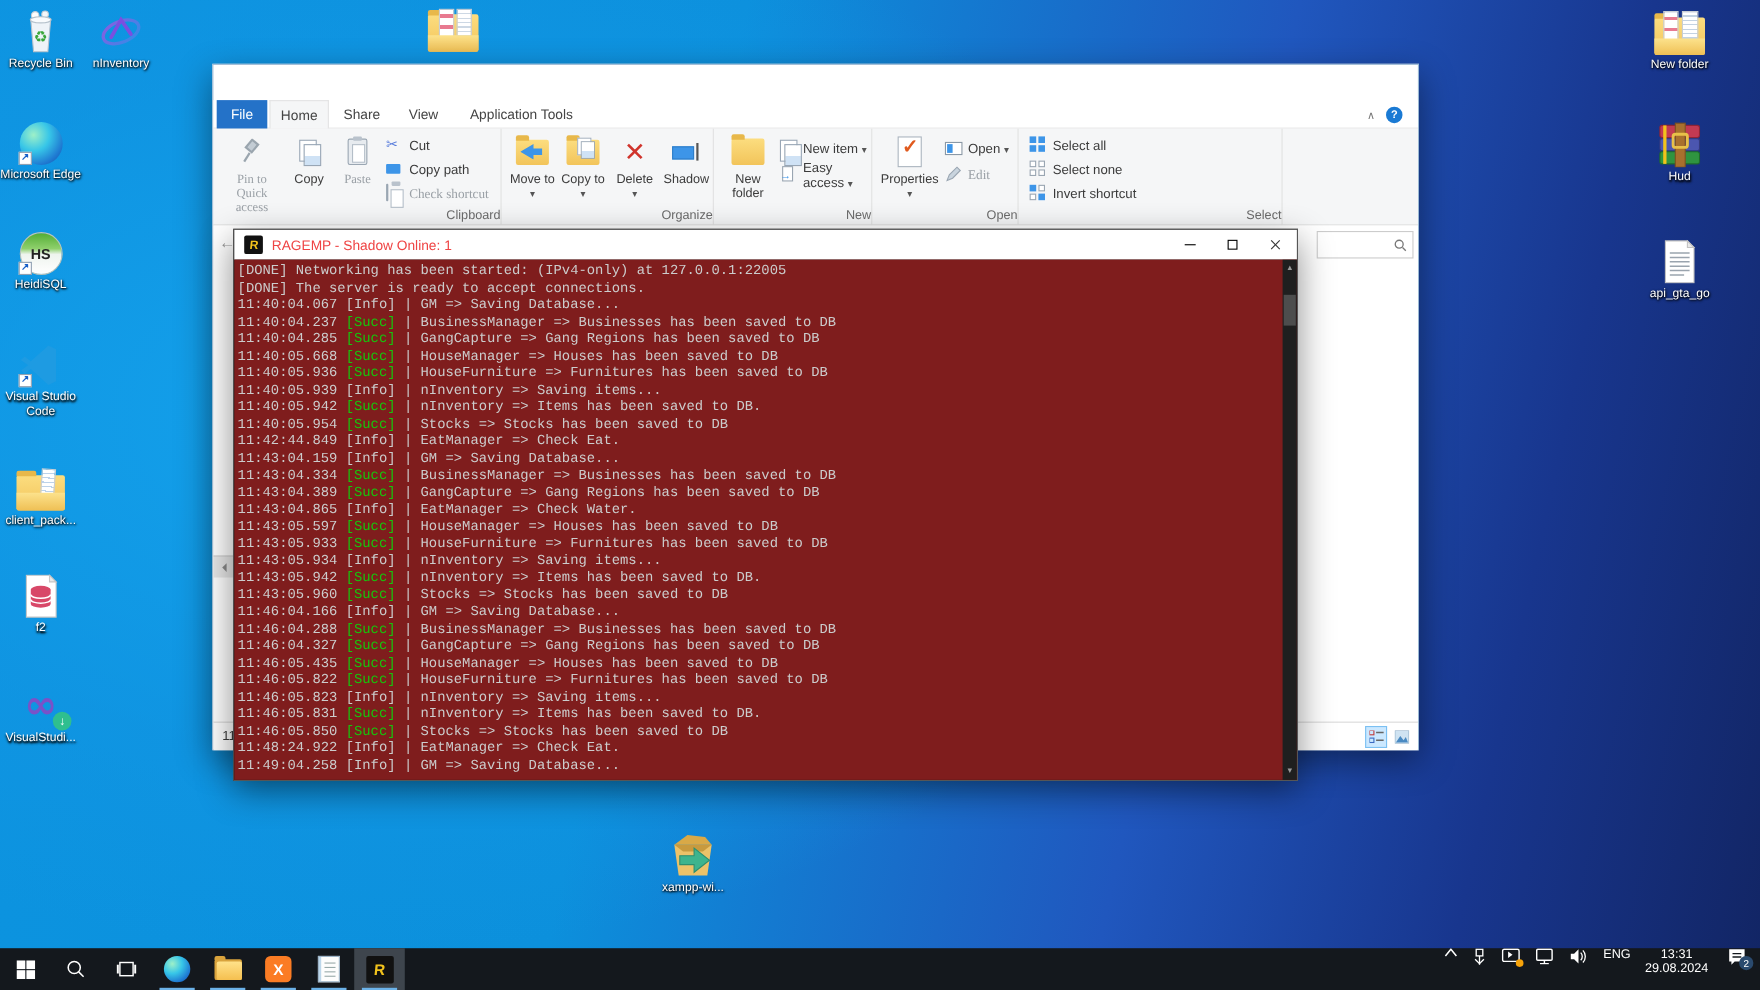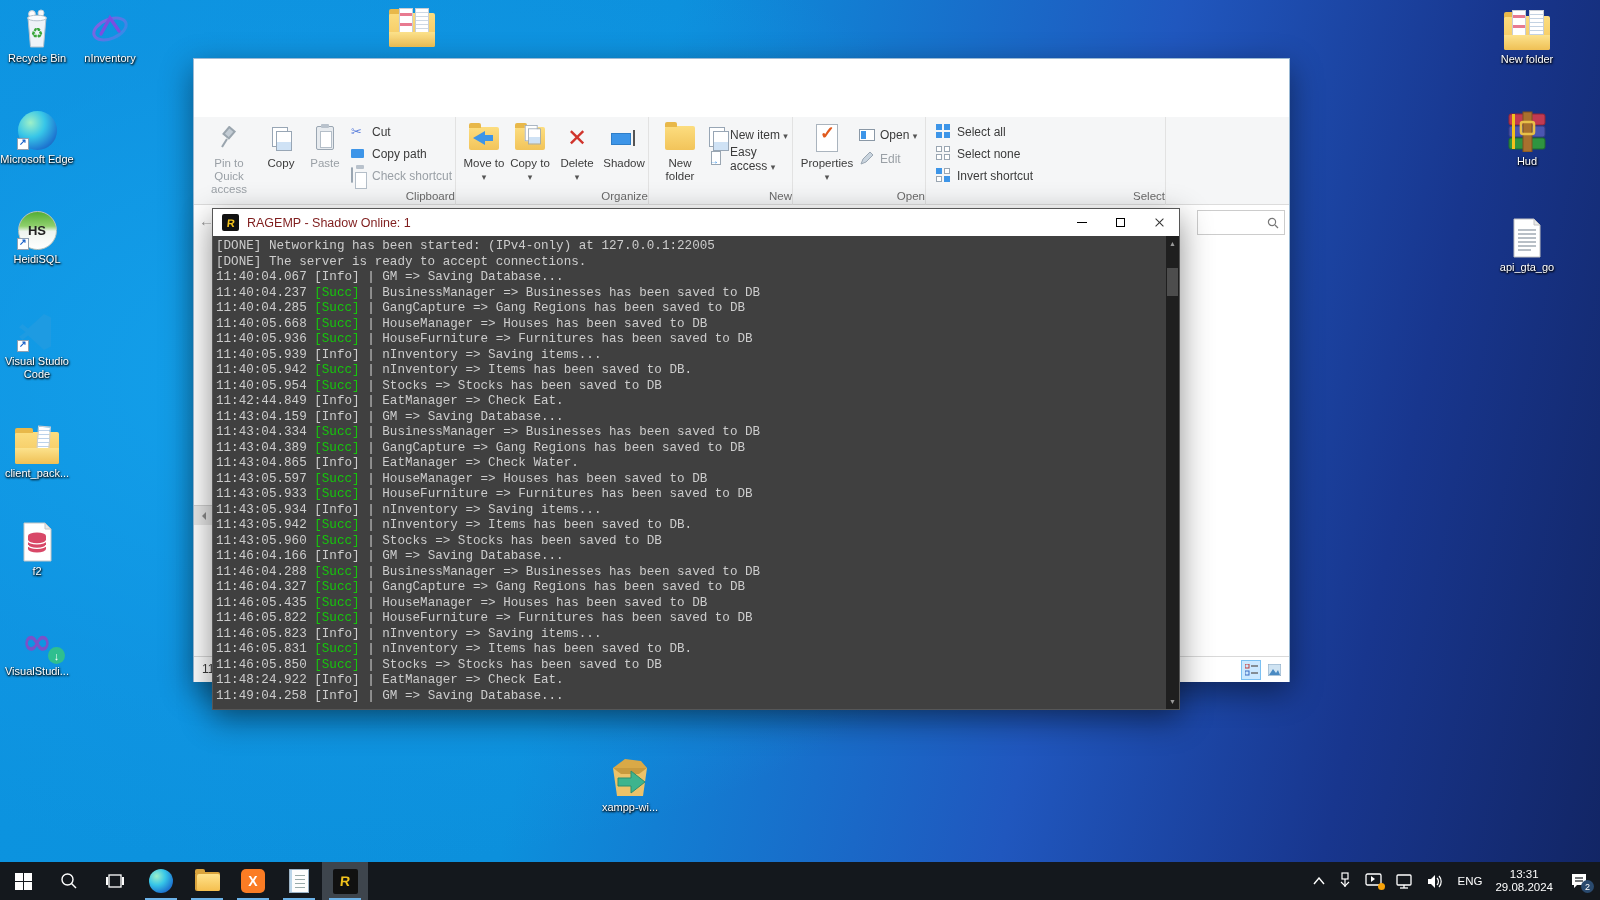--- a/index.html
+++ b/index.html
@@ -50,21 +50,21 @@
   .tab-active{background:#f5f6f7;border:1px solid #e4e4e4;border-bottom:none;}
   .ribbon-help{position:absolute;top:6px;display:flex;align-items:center;gap:10px;}
   .chev-up{color:#777;font-size:10px;}
   .help-q{width:15px;height:15px;border-radius:50%;background:#1a7ad4;color:#fff;font-size:10px;font-weight:bold;display:flex;align-items:center;justify-content:center;}
   .ex-ribbon{position:absolute;left:0;top:58px;width:100%;height:88px;background:#f5f6f7;border-bottom:1px solid #dcdcdc;}
   .rgroup{position:absolute;top:0;height:88px;border-right:1px solid #e2e2e2;}
   .rgroup-label{position:absolute;bottom:3px;left:0;width:100%;text-align:right;font-size:11.5px;color:#6b6b6b;}
   .rb-big{position:absolute;top:4px;display:flex;flex-direction:column;align-items:center;font-size:11.5px;color:#3b3b3b;text-align:center;line-height:13px;}
   .rb-big .ri{height:34px;display:flex;align-items:center;justify-content:center;margin-bottom:2px;}
   .rb-small{position:absolute;display:flex;align-items:center;gap:5px;font-size:12px;color:#3b3b3b;height:20px;}
-  .disabled{color:#9aa0a6;}
+  .disabled{color:#9aa0a6;font-family:Liberation Serif, serif;}
   .ri16{width:16px;height:16px;position:relative;flex:none;}
   .ex-address{position:absolute;left:0;top:146px;width:100%;height:36px;background:#fff;}
   .back-arrow{position:absolute;left:5px;top:7px;color:#9a9a9a;font-size:15px;}
   .searchbox{position:absolute;left:1003px;top:5px;width:88px;height:25px;border:1px solid #ccc;background:#fff;}
   .ex-content{position:absolute;left:0;top:182px;width:100%;height:415px;background:#fff;}
   .hscroll-frag{position:absolute;left:0;top:264px;width:19px;height:20px;background:#e8e8e8;border-top:1px solid #d0d0d0;}
   .hscroll-frag::after{content:"";position:absolute;left:4px;top:6px;border:4px solid transparent;border-right-color:#8a8a8a;}
   .ex-status{position:absolute;left:0;top:597px;width:100%;height:26px;background:#fff;border-top:1px solid #d9d9d9;font-size:12px;color:#3b3b3b;}
   .viewbtn{position:absolute;top:3px;width:20px;height:20px;display:flex;align-items:center;justify-content:center;}
   .viewbtn.sel{background:#cbe8ff;border:1px solid #7bc0f2;}
@@ -86,37 +86,37 @@
   .grid4 i{display:block;}
   .sq-b{background:#3d95e8;} .sq-o{border:1px solid #9aa6b2;background:#fff;}
   .ic-panel{width:16px;height:12px;border:1px solid #8a98a6;background:#fff;position:relative;}
   .ic-panel::before{content:"";position:absolute;left:1px;top:1px;width:5px;height:8px;background:#3d95e8;}
 
   
   .console{left:212px;top:208px;width:968px;height:502px;z-index:4;background:#0c0c0c;border:1px solid #565656;}
   .con-titlebar{position:absolute;left:0;top:0;width:100%;height:27px;background:#fff;display:flex;align-items:center;}
   .con-ico{width:17px;height:17px;background:#111;margin:0 8px 0 9px;display:flex;align-items:center;justify-content:center;border-radius:2px;}
   .con-ico span{color:#f2c21c;font-weight:bold;font-size:11px;transform:skewX(-6deg);}
-  .con-title{font-size:12.5px;color:#7f1d1d;}
+  .con-title{font-size:12.5px;color:#ef4444;}
   .con-controls{position:absolute;right:0;top:0;height:27px;display:flex;}
   .con-controls .ctl{width:39px;height:27px;}
-  .con-body{position:absolute;left:0;top:27px;right:0;bottom:0;background:#404040;overflow:hidden;}
+  .con-body{position:absolute;left:0;top:27px;right:0;bottom:0;background:#7f1d1d;overflow:hidden;}
   .con-out{position:absolute;left:3px;top:3px;right:14px;bottom:0;font-family:"Liberation Mono","DejaVu Sans Mono",monospace;font-size:12.6px;line-height:15.5px;color:#cccccc;white-space:pre;}
   .cline .succ{color:#16c60c;}
   .con-scroll{position:absolute;right:0;top:0;width:13px;bottom:0;background:#1f1f1f;}
   .con-scroll .arr{position:absolute;left:0;width:13px;height:15px;color:#9a9a9a;font-size:7px;display:flex;align-items:center;justify-content:center;}
   .con-thumb{position:absolute;left:1px;width:11px;top:32px;height:28px;background:#4d4d4d;}
 
   
   .taskbar{position:absolute;left:0;bottom:0;width:1600px;height:38px;background:#14181d;z-index:10;display:flex;align-items:stretch;color:#fff;}
   .tb-btn{width:46px;display:flex;align-items:center;justify-content:center;position:relative;}
   .tb-btn.running::after{content:"";position:absolute;left:7px;right:7px;bottom:0;height:2px;background:#6cb2e8;}
   .tb-btn.active{background:#3e454d;}
   .tb-spacer{flex:1;}
-  .tray{display:flex;align-items:center;gap:13px;padding-right:12px;font-size:11px;}
+  .tray{display:flex;align-items:flex-start;gap:13px;padding-right:12px;font-size:11px;}
   .tray .ticon{display:flex;align-items:center;justify-content:center;position:relative;}
   .clock{text-align:center;line-height:13px;font-size:11.5px;}
   .badge{position:absolute;right:-6px;bottom:-4px;width:13px;height:13px;border-radius:50%;background:#2a4a6e;color:#fff;font-size:9px;display:flex;align-items:center;justify-content:center;}
 
   
   .watermark{position:absolute;right:28px;bottom:44px;z-index:1;font-size:68px;font-weight:bold;letter-spacing:4px;
              color:rgba(45,97,212,.82);-webkit-text-stroke:2px rgba(116,156,246,.55);font-family:"Liberation Sans",sans-serif;}
 </style>
 </head>
 <body>
@@ -274,20 +274,31 @@
         <polygon points="7,16 19,7 35,9 41,16" fill="#d9a947"></polygon>
         <polygon points="7,16 15,22 33,22 41,16" fill="#c89a3e"></polygon>
         <path d="M12 26 h13 v-7 l14 11 -14 11 v-7 h-13 z" fill="#3db48e" stroke="#2d8f70"></path>
       </svg>
     </div>
     <div class="lbl">xampp-wi...</div>
   </div>
 
   <div class="win explorer">
 
+    <div class="ex-tabs">
+      <div class="tab tab-file" style="left:3px;width:46px">File</div>
+      <div class="tab tab-active" style="left:51px;width:54px">Home</div>
+      <div class="tab" style="left:107px;width:56px">Share</div>
+      <div class="tab" style="left:165px;width:52px">View</div>
+      <div class="tab" style="left:225px;width:110px">Application Tools</div>
+      <div class="ribbon-help" style="right:14px">
+        <span class="chev-up">∧</span>
+        <span class="help-q">?</span>
+      </div>
+    </div>
 
     <div class="ex-ribbon">
 
       <div class="rgroup" style="left:0;width:262px">
         <div class="rb-big disabled" style="left:6px;width:58px">
           <div class="ri">
             <svg width="22" height="24" viewBox="0 0 22 24">
                 <g stroke="#9aa5ae" stroke-width="2" fill="#c3ccd4">
                   <rect x="8" y="2" width="7" height="9" transform="rotate(40 11 6)"></rect>
                   <line x1="9" y1="13" x2="4" y2="21"></line>

